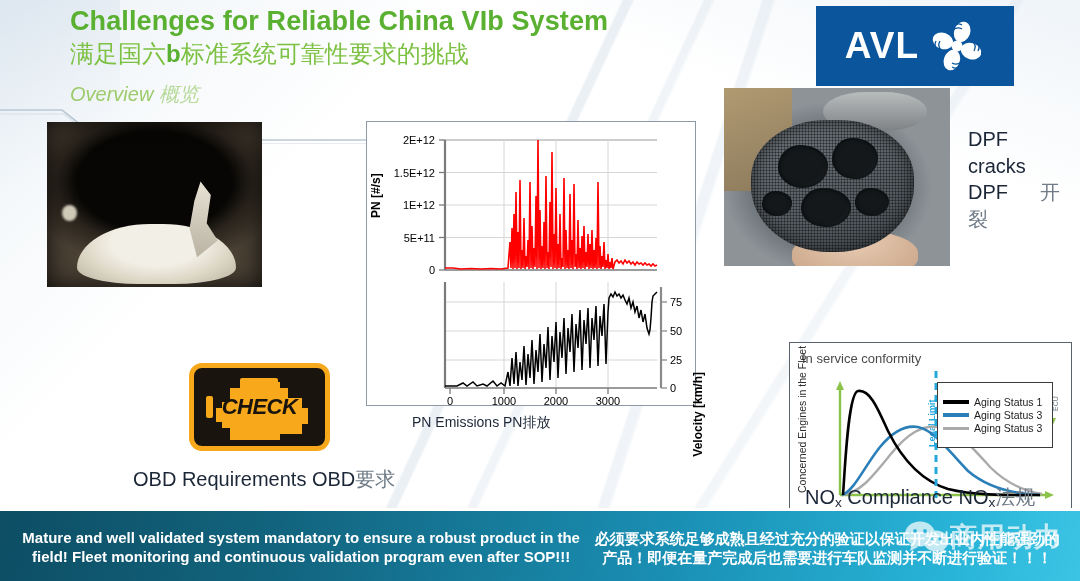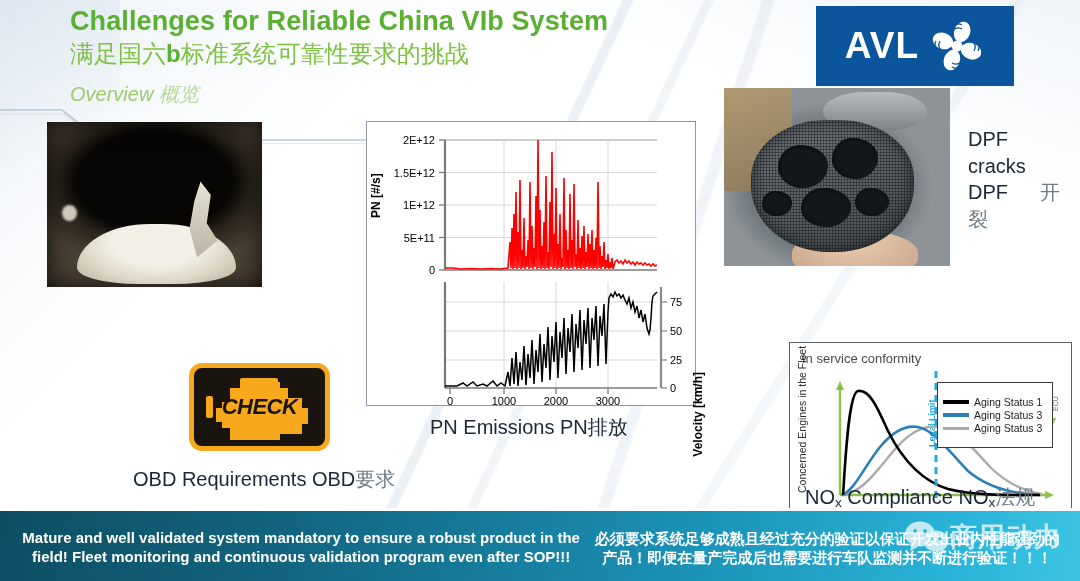--- a/index.html
+++ b/index.html
@@ -129,21 +129,21 @@
   
   .cap {
     position:absolute; font-size:19px; color:#1b2637; white-space:nowrap;
   }
   .cap .cn { color:#1b2637; }
   .cap-urea { left:44px; top:294px; font-size:20px; }
   .cap-dpf  { left:968px; top:126px; font-size:20px; line-height:1.33; white-space:normal; width:108px; }
   .cap-dpf .cn { color:#6f7b87;margin-left:32px; }
   .cap-obd   { left:133px; top:466px; font-size:20px; }
   .cap-obd .cn { color:#6f7b87; }
-  .cap-pn    { left:430px; top:414px; font-size:20px; }
+  .cap-pn    { left:412px; top:414px; font-size:14px; }
   .cap-nox   { left:805px; top:484px; font-size:20px; }
   .cap-nox .cn { color:#6f7b87; }
   sub.x { font-size:0.68em; vertical-align: -0.22em; }
 
   
   .check-light {
     position:absolute; left:189px; top:363px; width:141px; height:88px;
     background:#19150e; border:5px solid #f7a81b; border-radius:13px;
     display:flex; align-items:center; justify-content:center;font-style:italic;
   }

